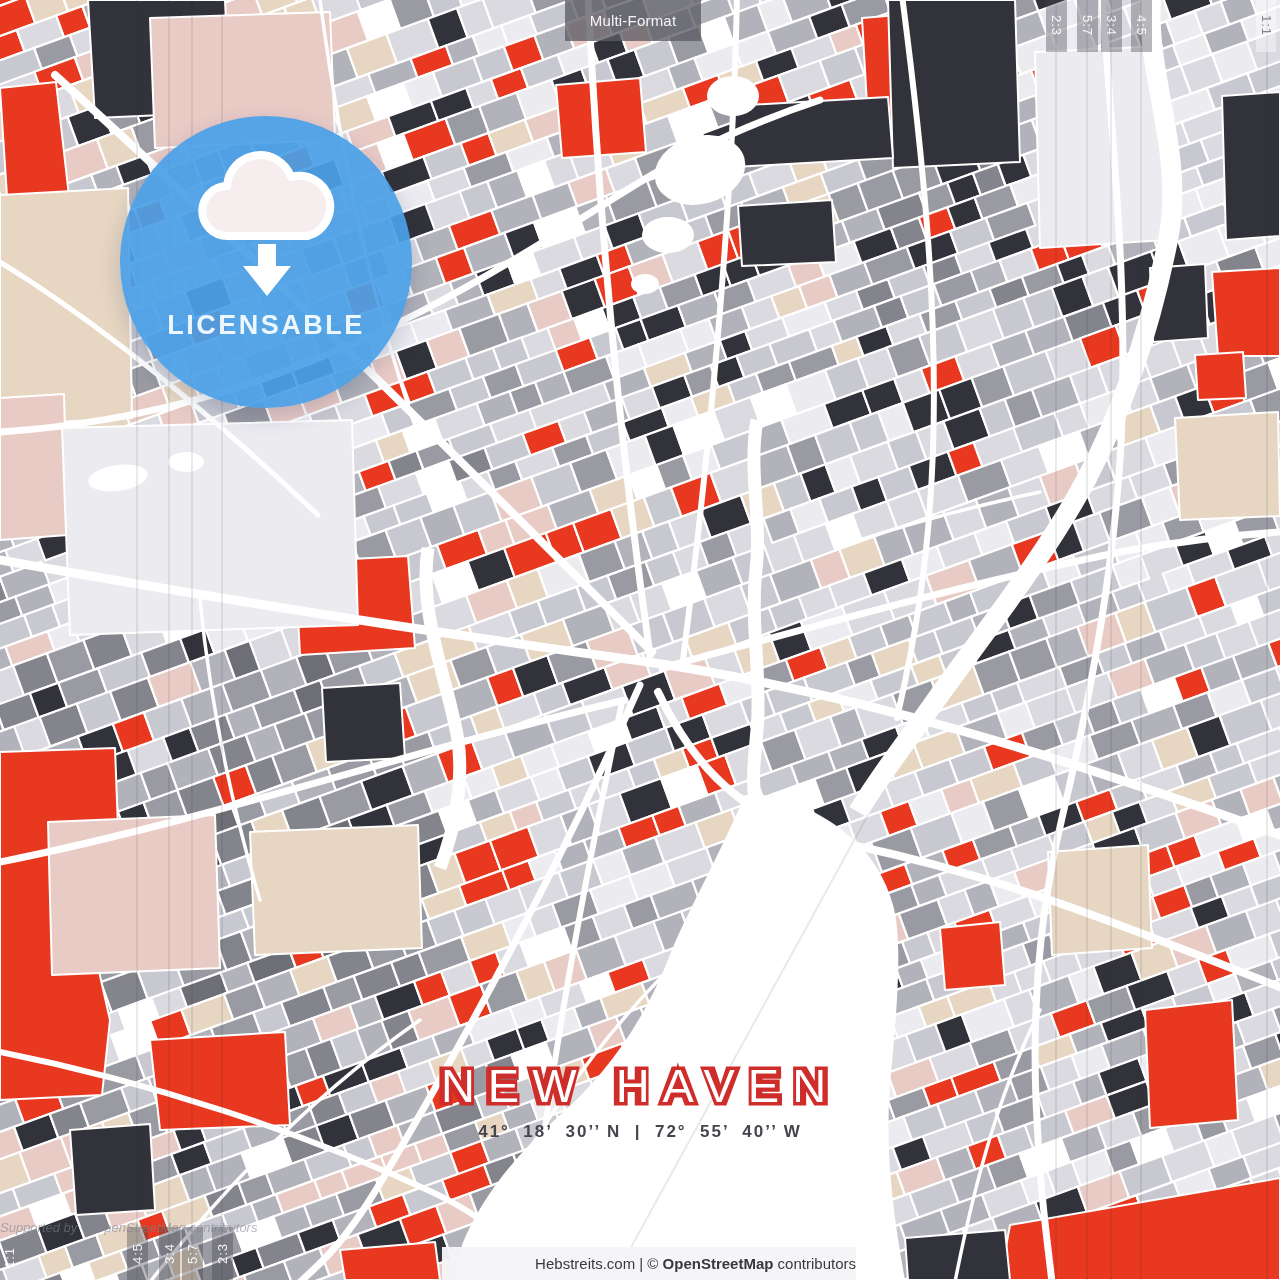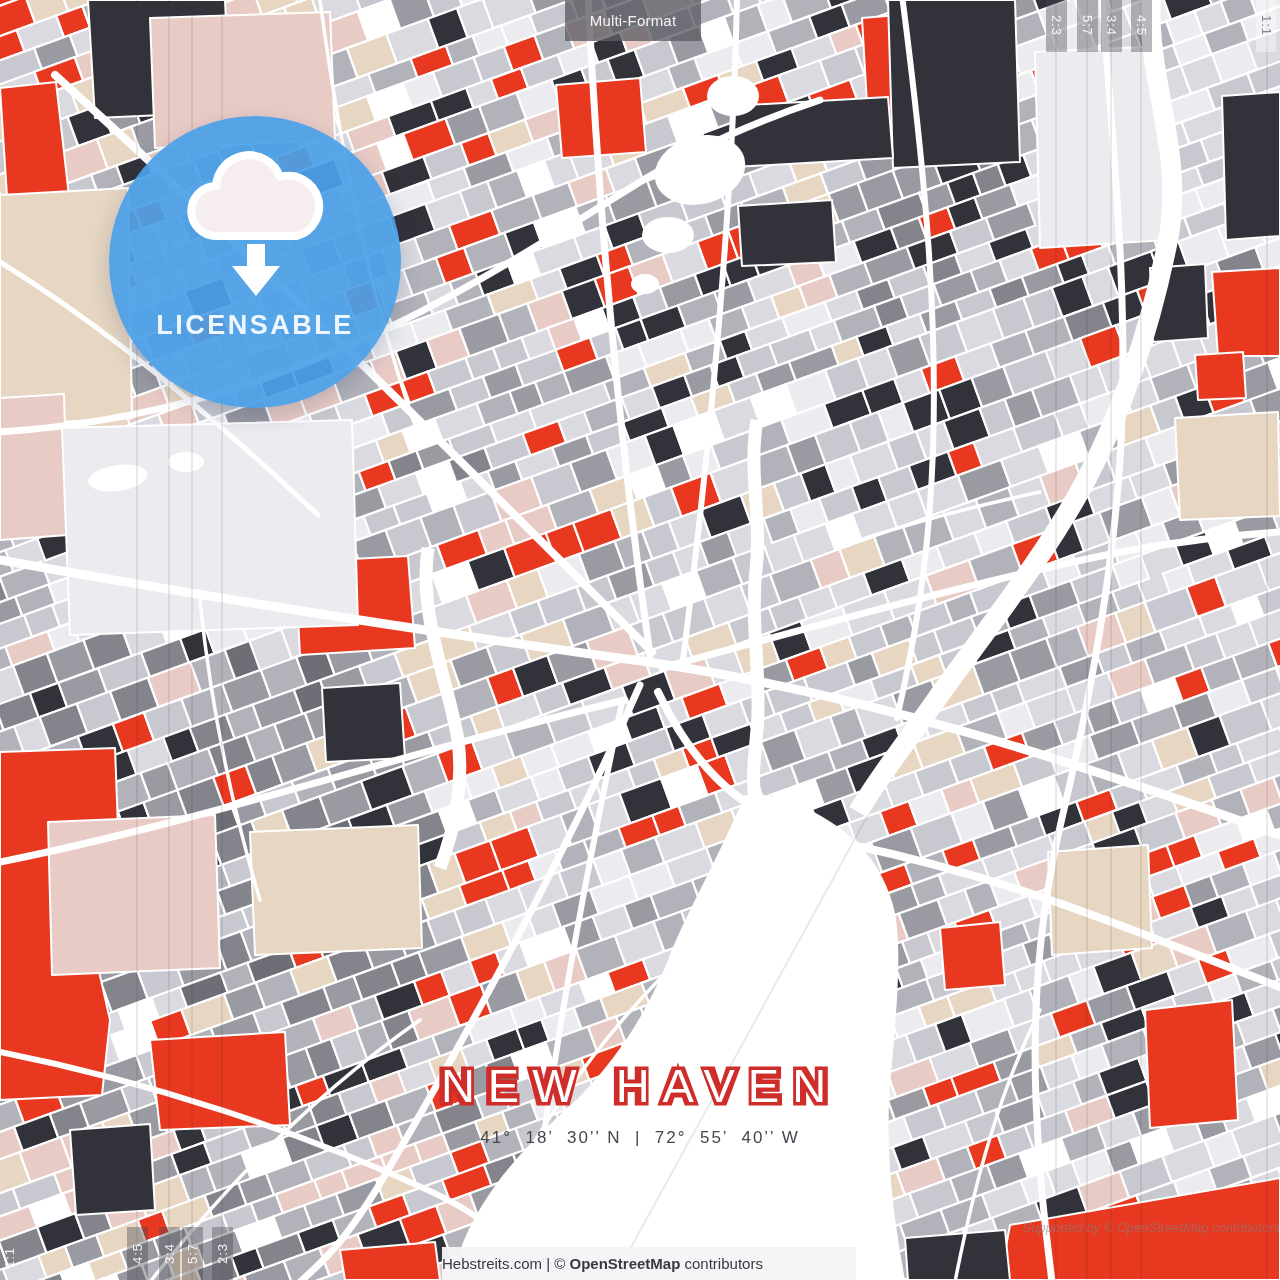--- a/index.html
+++ b/index.html
@@ -14,41 +14,41 @@
   .strip .lbl{writing-mode:vertical-rl;font-size:13px;letter-spacing:1px;color:rgba(255,255,255,.92);}
   .strip .lbl.flip{transform:rotate(180deg);}
   .strip .lbl.dim{color:#84848e;}
 
   
   .format-bar{position:absolute;left:565px;top:0;width:136px;height:41px;
     background:rgba(92,92,100,.78);color:#f4f4f6;font-size:15px;
     display:flex;align-items:center;justify-content:center;letter-spacing:.2px;}
 
   
-  .badge{position:absolute;left:109px;top:116px;width:292px;height:292px;border-radius:50%;
+  .badge{position:absolute;left:120px;top:116px;width:292px;height:292px;border-radius:50%;
     background:rgba(74,160,231,.93);box-shadow:0 8px 22px rgba(10,30,80,.18);
     display:flex;flex-direction:column;align-items:center;}
   .badge svg{margin-top:30px;}
   .badge-label{margin-top:6px;font-size:27px;font-weight:bold;letter-spacing:2.5px;color:#eef6fe;}
 
   
   .title-block{position:absolute;left:0;top:1062px;width:1280px;text-align:center;}
   .city-wrap{position:relative;display:inline-block;line-height:1;}
   .city{font-size:47px;font-weight:bold;letter-spacing:13px;color:#cf2d2a;
         -webkit-text-stroke:7px #cf2d2a;}
   .city-inline{position:absolute;left:0;top:0;width:100%;color:#fff;-webkit-text-stroke:0;
         font-weight:normal;}
   .region{margin-top:16px;font-size:25px;letter-spacing:3.5px;color:#cf2d2a;}
-  .coords{margin-top:19px;font-size:17px;letter-spacing:2px;color:#45454d;white-space:pre;}
+  .coords{margin-top:13px;font-size:17px;letter-spacing:2px;color:#45454d;white-space:pre;font-weight:bold;}
 
   
-  .wm{position:absolute;left:0;width:1280px;text-align:right;font-style:italic;
+  .wm{position:absolute;left:0;width:1280px;text-align:left;font-style:italic;
       font-size:13px;color:rgba(130,130,142,.58);}
   .footer-bar{position:absolute;left:442px;top:1247px;width:414px;height:33px;
-      background:rgba(245,245,247,.96);display:flex;align-items:center;justify-content:flex-start;}
+      background:rgba(245,245,247,.96);display:flex;align-items:center;justify-content:flex-end;}
   .footer-text{font-size:15px;color:#38383e;white-space:pre;}
   .footer-text b{font-weight:bold;}
 </style>
 </head>
 <body>
 
 <div class="stage">
 
   <svg class="map" width="1280" height="1280" viewBox="0 0 1280 1280">
     <rect id="base" x="0" y="0" width="1280" height="1280" fill="#dadae0"></rect>

